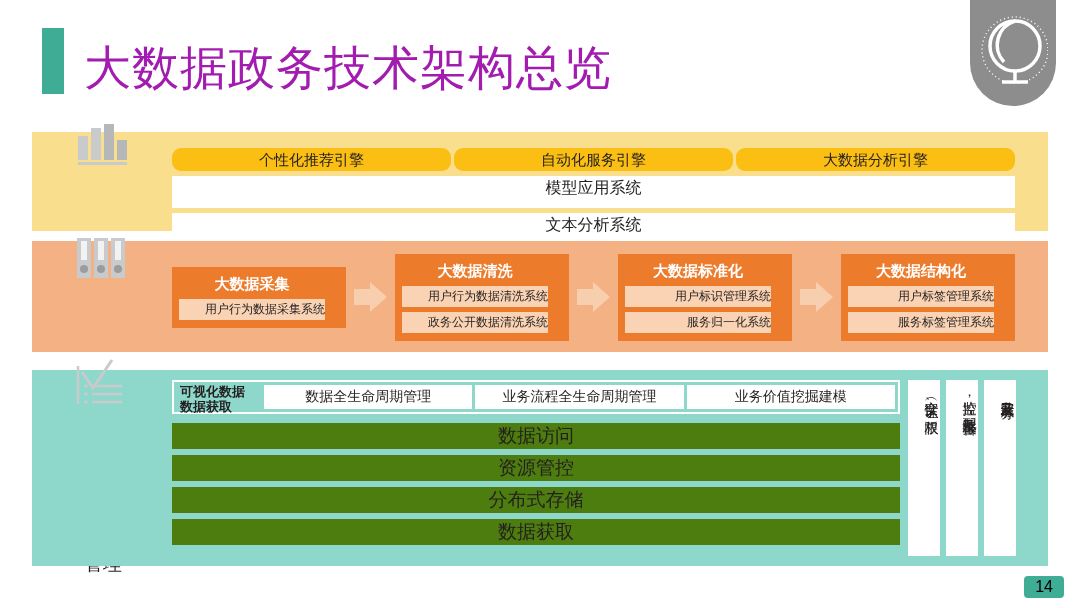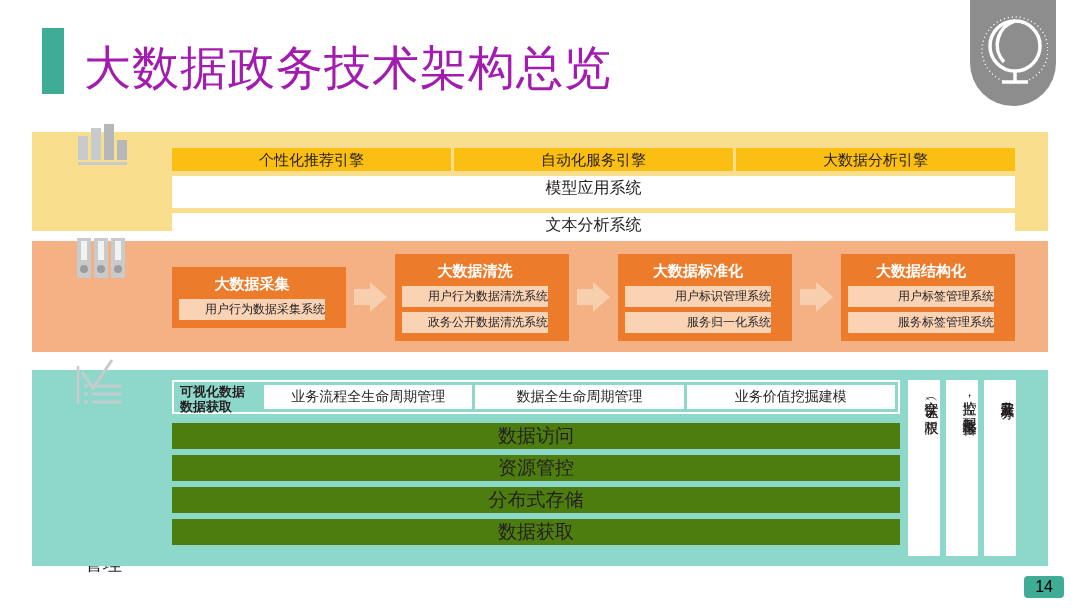--- a/index.html
+++ b/index.html
@@ -88,20 +88,21 @@
     margin-bottom: 5px;
   }
   .engine-cell {
     flex: 1;
     background: #fbbe13;
     height: 23px;
     line-height: 23px;
     text-align: center;
     font-size: 15px;
     color: #231f20;
+    border-radius: 9px;
   }
   .app-wide-row {
     background: #ffffff;
     height: 32px;
     line-height: 23px;
     text-align: center;
     font-size: 16px;
     margin-bottom: 5px;
   }
 
@@ -355,22 +356,22 @@
       <line x1="16" y1="44" x2="46" y2="44" stroke="#c9cacb" stroke-width="2.5"></line>
     </svg>
   </div>
 
   <div class="tech-main">
     <div class="viz-row">
       <div class="viz-label">
         <div>可视化数据</div>
         <div>数据获取</div>
       </div>
+      <div class="viz-cell">数据全生命周期管理</div>
       <div class="viz-cell">业务流程全生命周期管理</div>
-      <div class="viz-cell">数据全生命周期管理</div>
       <div class="viz-cell">业务价值挖掘建模</div>
     </div>
 
     <div class="tech-row">数据访问</div>
     <div class="tech-row">资源管控</div>
     <div class="tech-row">分布式存储</div>
     <div class="tech-row">数据获取</div>
   </div>
 
   <div class="tech-side">

